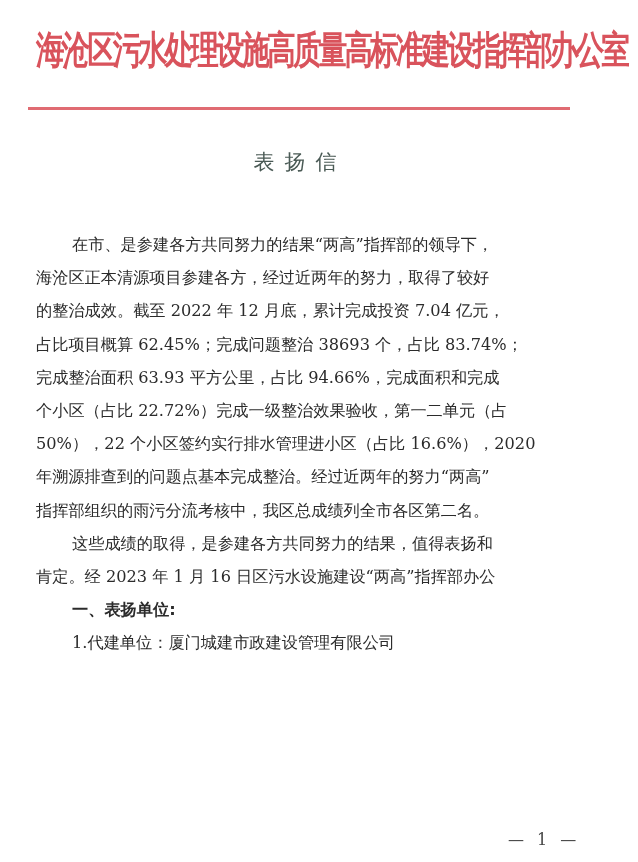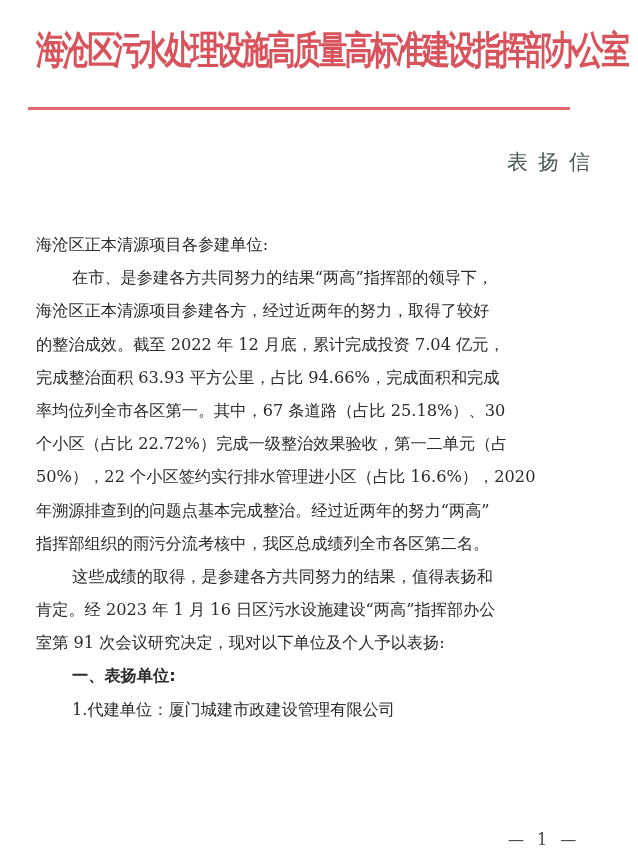--- a/index.html
+++ b/index.html
@@ -3,47 +3,45 @@
 <meta charset="utf-8">
 <style>
   html, body { margin: 0; padding: 0; background: #ffffff; }
   body { width: 638px; height: 862px; position: relative; overflow: hidden;
          font-family: "DejaVu Serif", "Liberation Serif", serif; color: #2b2b2b; }
   .header-title { position: absolute; left: 36px; top: 24px; width: 530px; height: 50px;
                   color: #d9535c; font-family: "DejaVu Serif", serif; font-size: 28.5px;
                   line-height: 50px; letter-spacing: -2.8px; white-space: nowrap;
                   transform: scaleY(1.35); transform-origin: left center; font-weight: bold; }
   .header-rule { position: absolute; left: 28px; top: 107px; width: 542px; height: 3px; background: #e06b72; }
-  .doc-title { position: absolute; left: 0; width: 600px; top: 148px; text-align: right;
+  .doc-title { position: absolute; left: 0; width: 600px; top: 148px; text-align: center;
                font-family: "DejaVu Sans", sans-serif; font-size: 21px; letter-spacing: 10px;
                color: #4a5a55; }
   .body-text { position: absolute; left: 36px; top: 228px; width: 530px; font-size: 16.2px; line-height: 33.2px; }
   .line { white-space: nowrap; height: 33.2px; }
   .indent { padding-left: 36px; }
   .section-heading { font-family: "DejaVu Sans", sans-serif; font-weight: bold; }
   .page-number { position: absolute; left: 508px; top: 830px; font-size: 16px; color: #444; letter-spacing: 4px; }
 </style>
 </head>
 <body>
 
 <div class="header-title">海沧区污水处理设施高质量高标准建设指挥部办公室</div>
 <div class="header-rule"></div>
 <div class="doc-title">表扬信</div>
 
 <div class="body-text">
-  <div class="line">海沧区正本清源项目各参建单位:</div>
   <div class="line indent">在市、是参建各方共同努力的结果“两高”指挥部的领导下，</div>
   <div class="line">海沧区正本清源项目参建各方，经过近两年的努力，取得了较好</div>
   <div class="line">的整治成效。截至 2022 年 12 月底，累计完成投资 7.04 亿元，</div>
+  <div class="line">占比项目概算 62.45%；完成问题整治 38693 个，占比 83.74%；</div>
   <div class="line">完成整治面积 63.93 平方公里，占比 94.66%，完成面积和完成</div>
-  <div class="line">率均位列全市各区第一。其中，67 条道路（占比 25.18%）、30</div>
   <div class="line">个小区（占比 22.72%）完成一级整治效果验收，第一二单元（占</div>
   <div class="line">50%），22 个小区签约实行排水管理进小区（占比 16.6%），2020</div>
   <div class="line">年溯源排查到的问题点基本完成整治。经过近两年的努力“两高”</div>
   <div class="line">指挥部组织的雨污分流考核中，我区总成绩列全市各区第二名。</div>
   <div class="line indent">这些成绩的取得，是参建各方共同努力的结果，值得表扬和</div>
   <div class="line">肯定。经 2023 年 1 月 16 日区污水设施建设“两高”指挥部办公</div>
-  <div class="line">室第 91 次会议研究决定，现对以下单位及个人予以表扬:</div>
   <div class="line indent section-heading">一、表扬单位:</div>
   <div class="line indent">1.代建单位：厦门城建市政建设管理有限公司</div>
 </div>
 
 <div class="page-number">— 1 —</div>
 
 </body></html>

